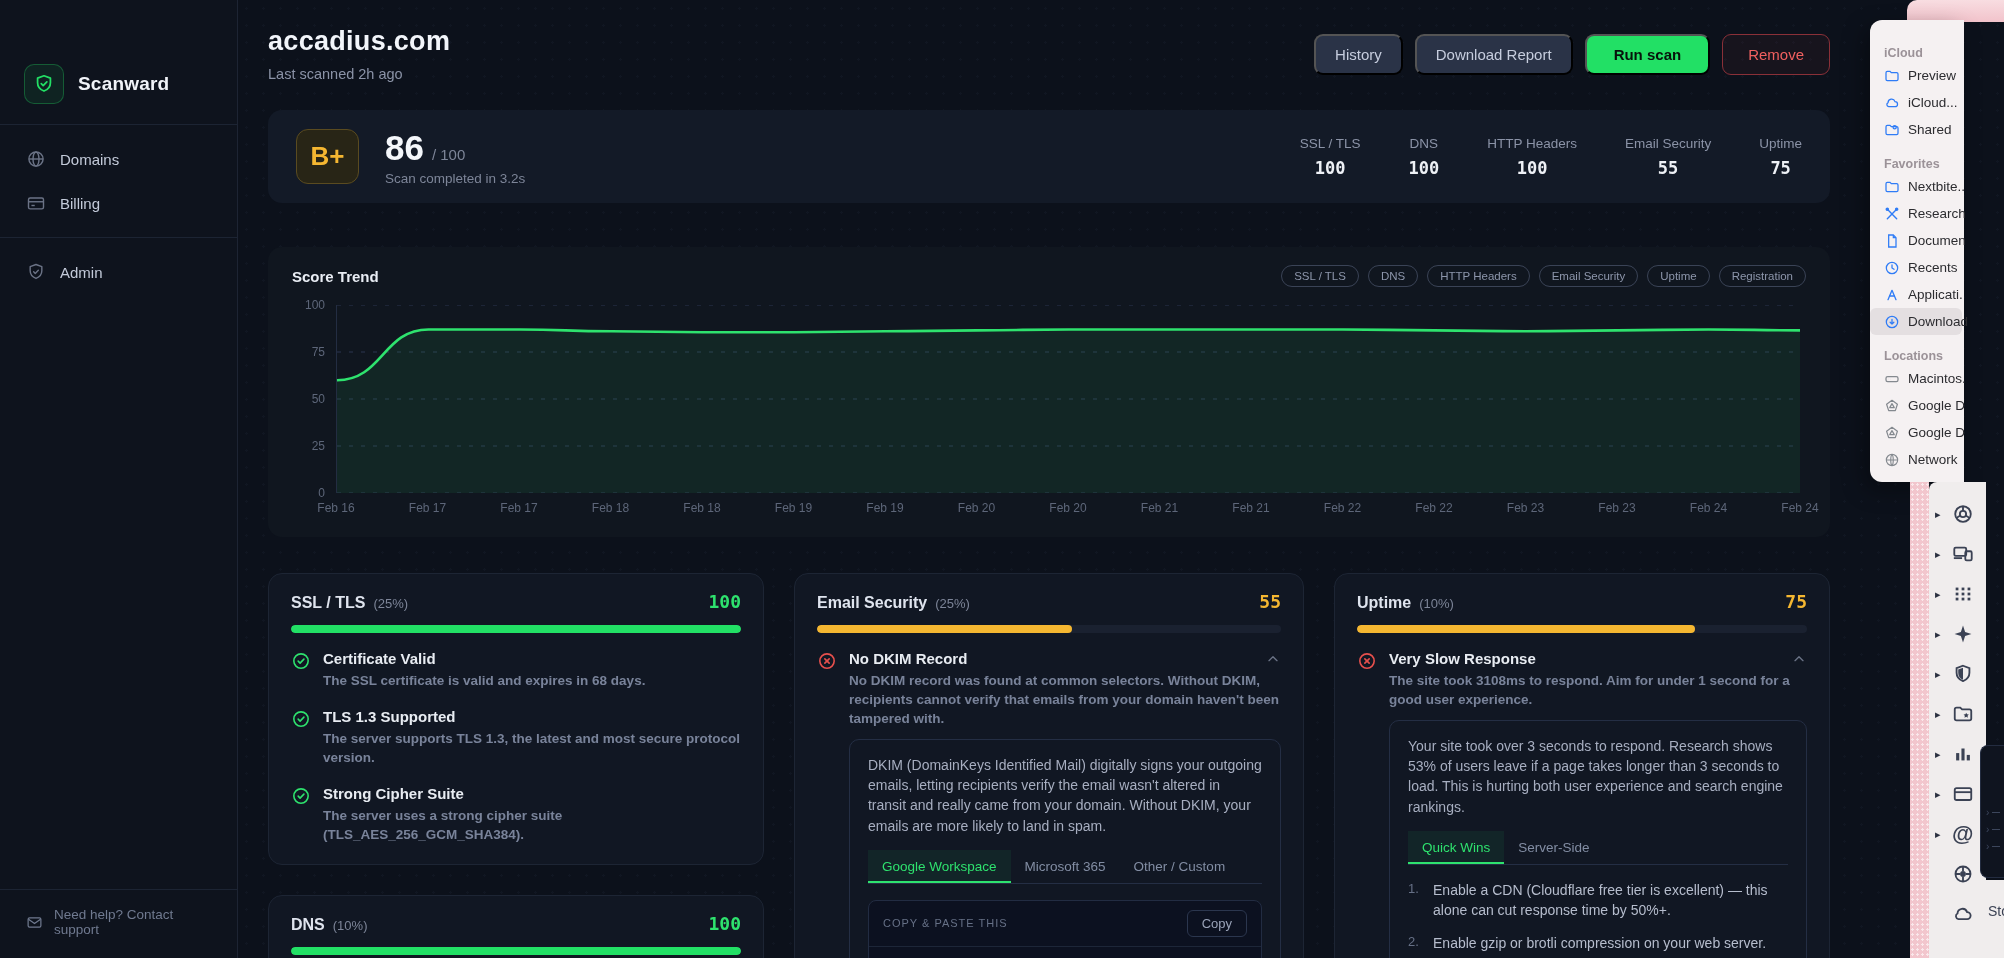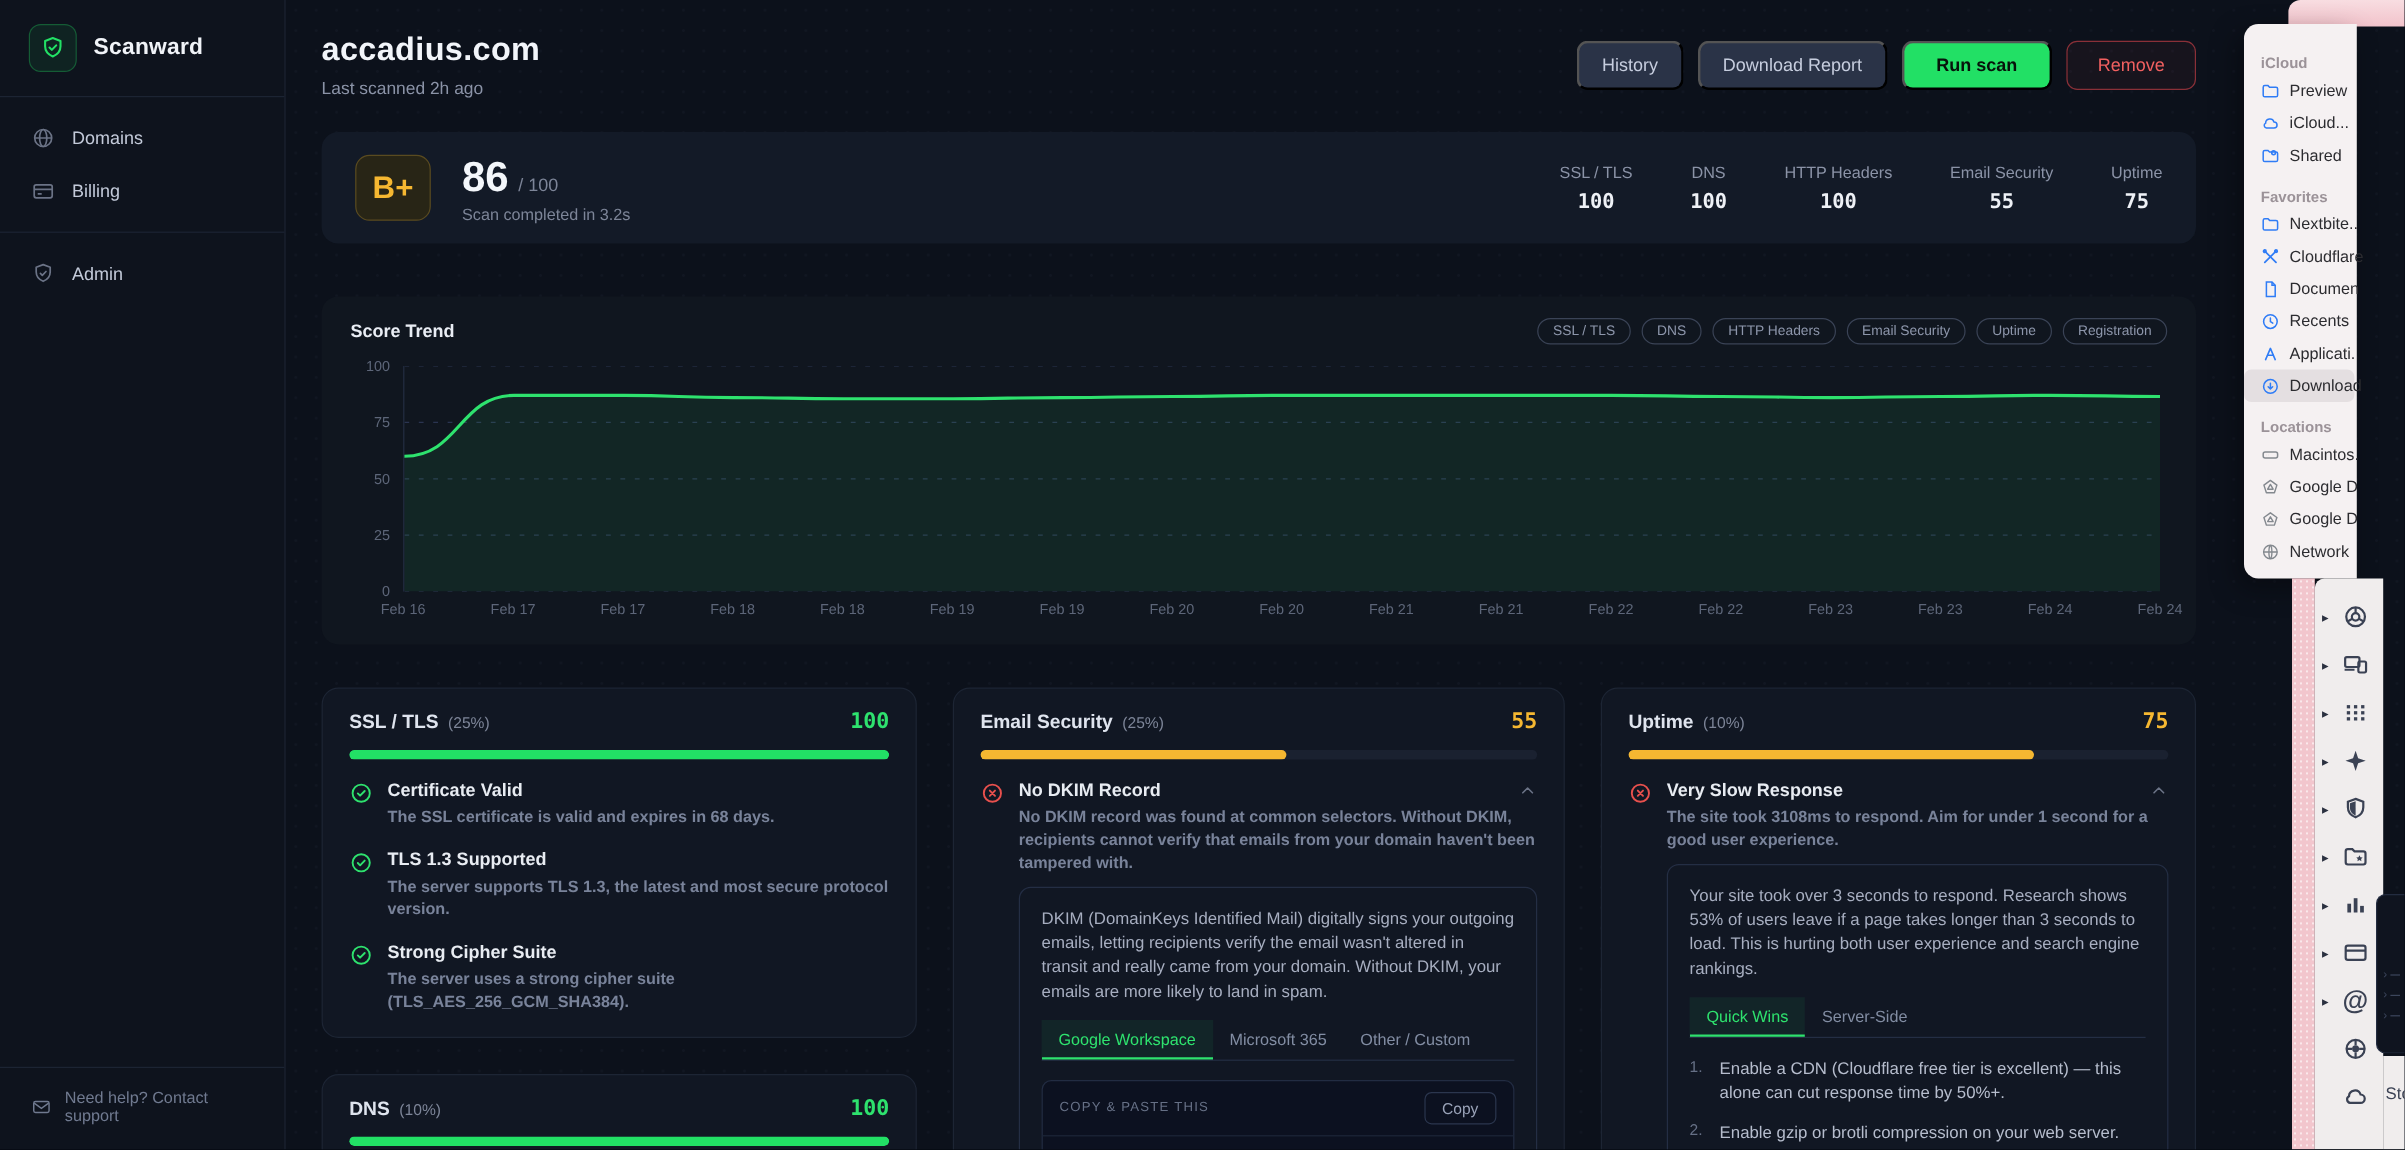--- a/index.html
+++ b/index.html
@@ -5,21 +5,21 @@
   * { margin:0; padding:0; box-sizing:border-box; }
   html,body { background:#06090f; }
   body { font-family:"Liberation Sans", sans-serif; }
   .stage { position:relative; width:2004px; height:958px; overflow:hidden; background:#0c111b;
     background-image: radial-gradient(rgba(130,150,190,0.045) 1px, transparent 1.3px);
     background-size: 17px 17px; color:#e8ecf2; }
 
   
   .sidebar { position:absolute; left:0; top:0; width:238px; height:958px; background:#0e131d;
     border-right:1px solid #1d2433; }
-  .logo-row { display:flex; align-items:center; gap:14px; padding:20px 24px 20px; }
+  .logo-row { display:flex; align-items:center; gap:14px; padding:20px 24px 20px;margin-top:44px; }
   .logo-mark { width:40px; height:40px; border-radius:10px; background:rgba(34,224,101,0.08);
     border:1px solid rgba(34,224,101,0.3); display:flex; align-items:center; justify-content:center; color:#22e065; }
   .logo-mark svg { width:22px; height:22px; }
   .logo-title { font-size:19px; font-weight:bold; color:#f0f3f8; letter-spacing:.2px; }
   .sb-divider { border-top:1px solid #1c2433; }
   .nav { padding:12px 0; }
   .nav-item { display:flex; align-items:center; gap:14px; padding:12px 26px; cursor:pointer; color:#6b7386; }
   .nav-item .lbl { font-size:15px; color:#c3cad9; }
   .nav-item svg { width:20px; height:20px; }
   .help-row { position:absolute; left:0; right:0; bottom:0; border-top:1px solid #1c2433;
@@ -486,21 +486,21 @@
           <path d="M3 7c0-1.1.9-2 2-2h4l2 2h8c1.1 0 2 .9 2 2v8c0 1.1-.9 2-2 2H5c-1.1 0-2-.9-2-2z"></path>
         </svg>
       <span>Nextbite..</span>
     </div>
     <div class="f-item blue">
       <svg viewBox="0 0 24 24" fill="none" stroke="currentColor" stroke-width="2.1" stroke-linecap="round">
           <path d="M5 5l14 14M19 5L5 19"></path>
           <circle cx="5" cy="5" r="1.6"></circle>
           <circle cx="19" cy="5" r="1.6"></circle>
         </svg>
-      <span>Cloudflare</span>
+      <span>Research</span>
     </div>
     <div class="f-item blue">
       <svg viewBox="0 0 24 24" fill="none" stroke="currentColor" stroke-width="1.9">
           <path d="M7 3h7l4 4v14H7z"></path>
           <path d="M14 3v4h4"></path>
         </svg>
       <span>Documen</span>
     </div>
     <div class="f-item blue">
       <svg viewBox="0 0 24 24" fill="none" stroke="currentColor" stroke-width="1.9" stroke-linecap="round">

